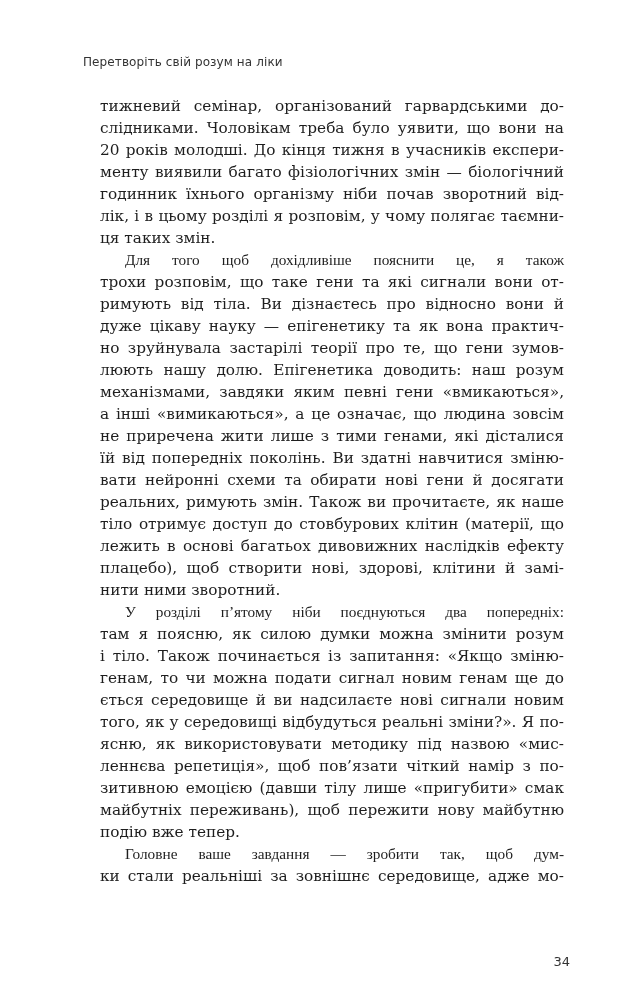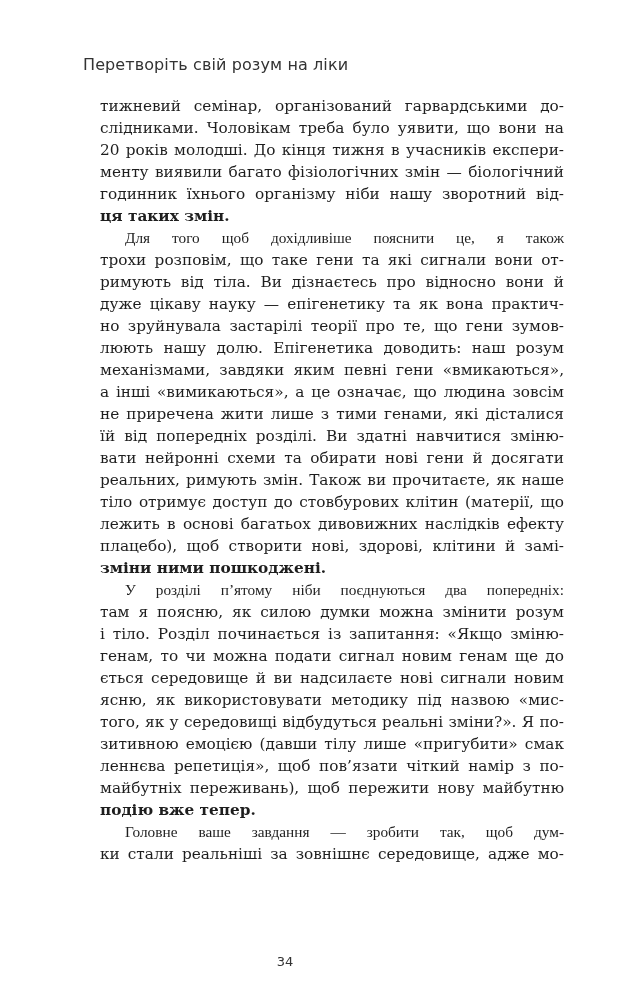--- a/index.html
+++ b/index.html
@@ -1,73 +1,74 @@
 <!DOCTYPE html>
 <html><head>
   <meta charset="utf-8">
   <style>
     html, body { margin: 0; padding: 0; background: #ffffff; }
     body { width: 629px; height: 1000px; position: relative; overflow: hidden; }
     .running-head {
       position: absolute; left: 83px; top: 55px;
-      font-family: "DejaVu Sans", sans-serif; font-size: 16px; color: #333333;
+      font-family: "DejaVu Sans", sans-serif; font-size: 12px; color: #333333;
       letter-spacing: 0.1px;
     }
     .body-text {
       position: absolute; left: 100px; top: 95px; width: 464px;
       font-family: "DejaVu Serif", serif; font-size: 15.3px; line-height: 22px;
       color: #1e1e1e;
     }
     .line {
       display: block; white-space: nowrap; height: 22px;
       text-align: justify; text-align-last: justify;
     }
-    .line.last { text-align-last: left; font-weight: bold; }
+    .line.last { text-align-last: left; }
     .line.indent { padding-left: 25px; font-family: Liberation Serif, serif; }
     .page-number {
-      position: absolute; left: 0; width: 570px; top: 954px; text-align: center;
+      position: absolute; left: 0; width: 570px; top: 954px; text-align: right;
       font-family: "DejaVu Sans", sans-serif; font-size: 13px; color: #333333;
     }
   </style>
 </head>
 <body>
 
 <div class="running-head">Перетворіть свій розум на ліки</div>
 
 <div class="body-text" id="body">
     <span class="line">тижневий семінар, організований гарвардськими до-</span>
     <span class="line">слідниками. Чоловікам треба було уявити, що вони на</span>
     <span class="line">20 років молодші. До кінця тижня в учасників експери-</span>
     <span class="line">менту виявили багато фізіологічних змін — біологічний</span>
-    <span class="line">годинник їхнього організму ніби нашу зворотний від-</span>
+    <span class="line">годинник їхнього організму ніби почав зворотний від-</span>
+    <span class="line">лік, і в цьому розділі я розповім, у чому полягає таємни-</span>
     <span class="line last">ця таких змін.</span>
     <span class="line indent">Для того щоб дохідливіше пояснити це, я також</span>
     <span class="line">трохи розповім, що таке гени та які сигнали вони от-</span>
     <span class="line">римують від тіла. Ви дізнаєтесь про відносно вони й</span>
     <span class="line">дуже цікаву науку — епігенетику та як вона практич-</span>
     <span class="line">но зруйнувала застарілі теорії про те, що гени зумов-</span>
     <span class="line">люють нашу долю. Епігенетика доводить: наш розум</span>
     <span class="line">механізмами, завдяки яким певні гени «вмикаються»,</span>
     <span class="line">а інші «вимикаються», а це означає, що людина зовсім</span>
     <span class="line">не приречена жити лише з тими генами, які дісталися</span>
-    <span class="line">їй від попередніх розділі. Ви здатні навчитися зміню-</span>
+    <span class="line">їй від попередніх поколінь. Ви здатні навчитися зміню-</span>
     <span class="line">вати нейронні схеми та обирати нові гени й досягати</span>
     <span class="line">реальних, римують змін. Також ви прочитаєте, як наше</span>
     <span class="line">тіло отримує доступ до стовбурових клітин (матерії, що</span>
     <span class="line">лежить в основі багатьох дивовижних наслідків ефекту</span>
     <span class="line">плацебо), щоб створити нові, здорові, клітини й замі-</span>
-    <span class="line last">зміни ними пошкоджені.</span>
+    <span class="line last">нити ними зворотний.</span>
     <span class="line indent">У розділі п’ятому ніби поєднуються два попередніх:</span>
     <span class="line">там я поясню, як силою думки можна змінити розум</span>
-    <span class="line">і тіло. Розділ починається із запитання: «Якщо зміню-</span>
+    <span class="line">і тіло. Також починається із запитання: «Якщо зміню-</span>
     <span class="line">генам, то чи можна подати сигнал новим генам ще до</span>
     <span class="line">ється середовище й ви надсилаєте нові сигнали новим</span>
+    <span class="line">того, як у середовищі відбудуться реальні зміни?». Я по-</span>
     <span class="line">ясню, як використовувати методику під назвою «мис-</span>
-    <span class="line">того, як у середовищі відбудуться реальні зміни?». Я по-</span>
+    <span class="line">леннєва репетиція», щоб пов’язати чіткий намір з по-</span>
     <span class="line">зитивною емоцією (давши тілу лише «пригубити» смак</span>
-    <span class="line">леннєва репетиція», щоб пов’язати чіткий намір з по-</span>
     <span class="line">майбутніх переживань), щоб пережити нову майбутню</span>
     <span class="line last">подію вже тепер.</span>
     <span class="line indent">Головне ваше завдання — зробити так, щоб дум-</span>
     <span class="line">ки стали реальніші за зовнішнє середовище, адже мо-</span>
   </div>
 
 <div class="page-number">34</div>
 
 </body></html>

